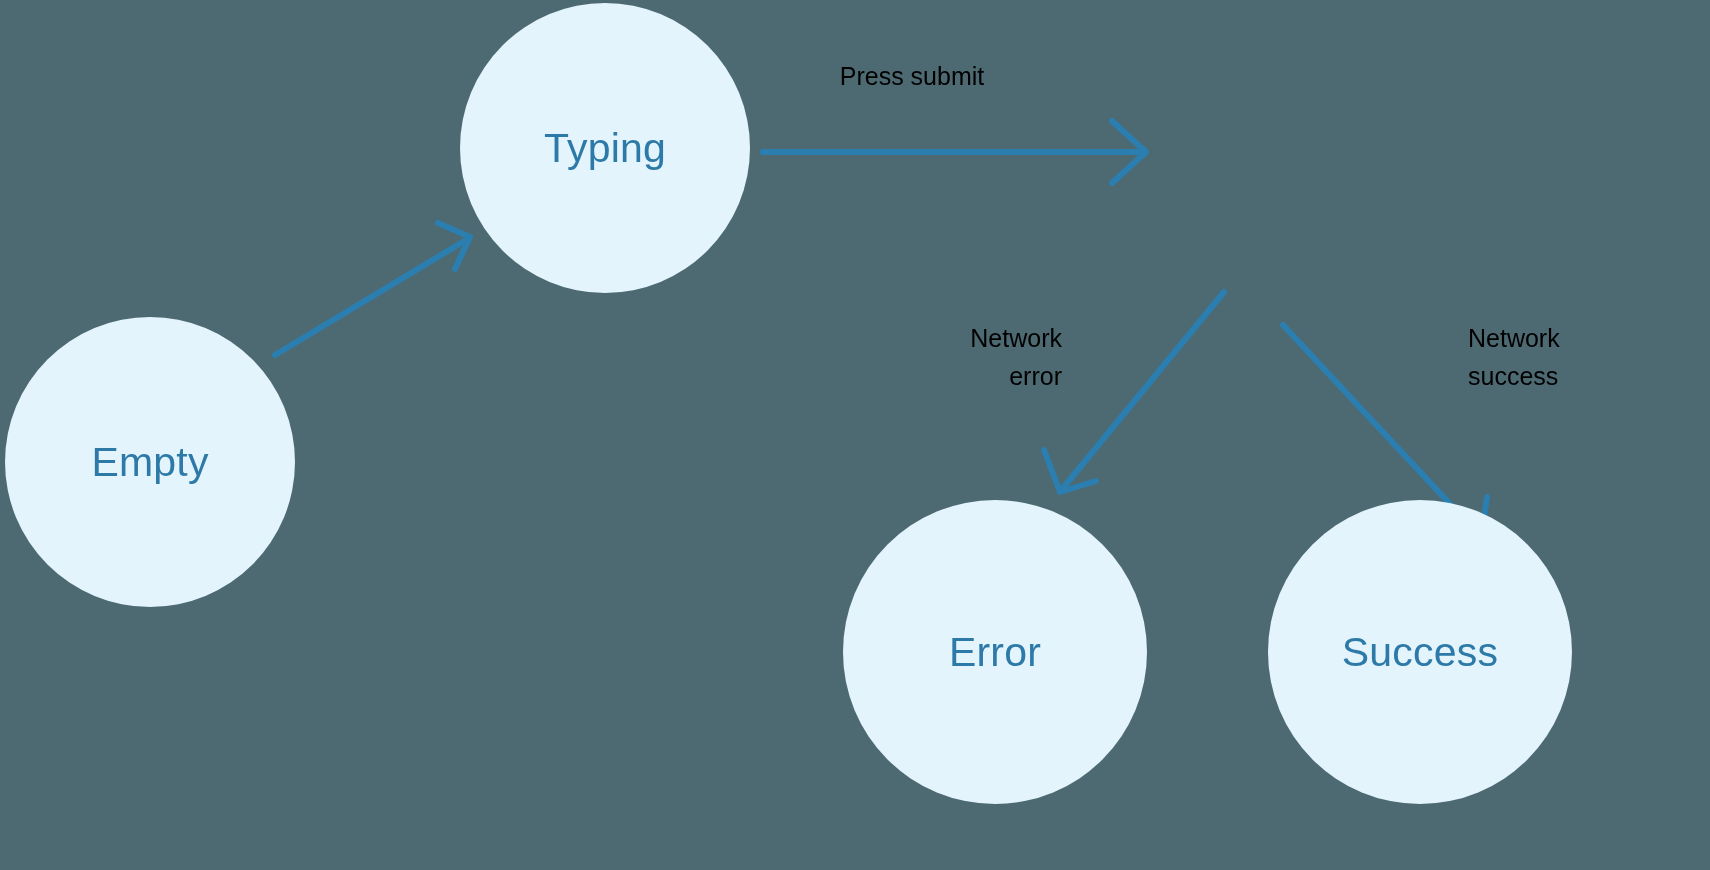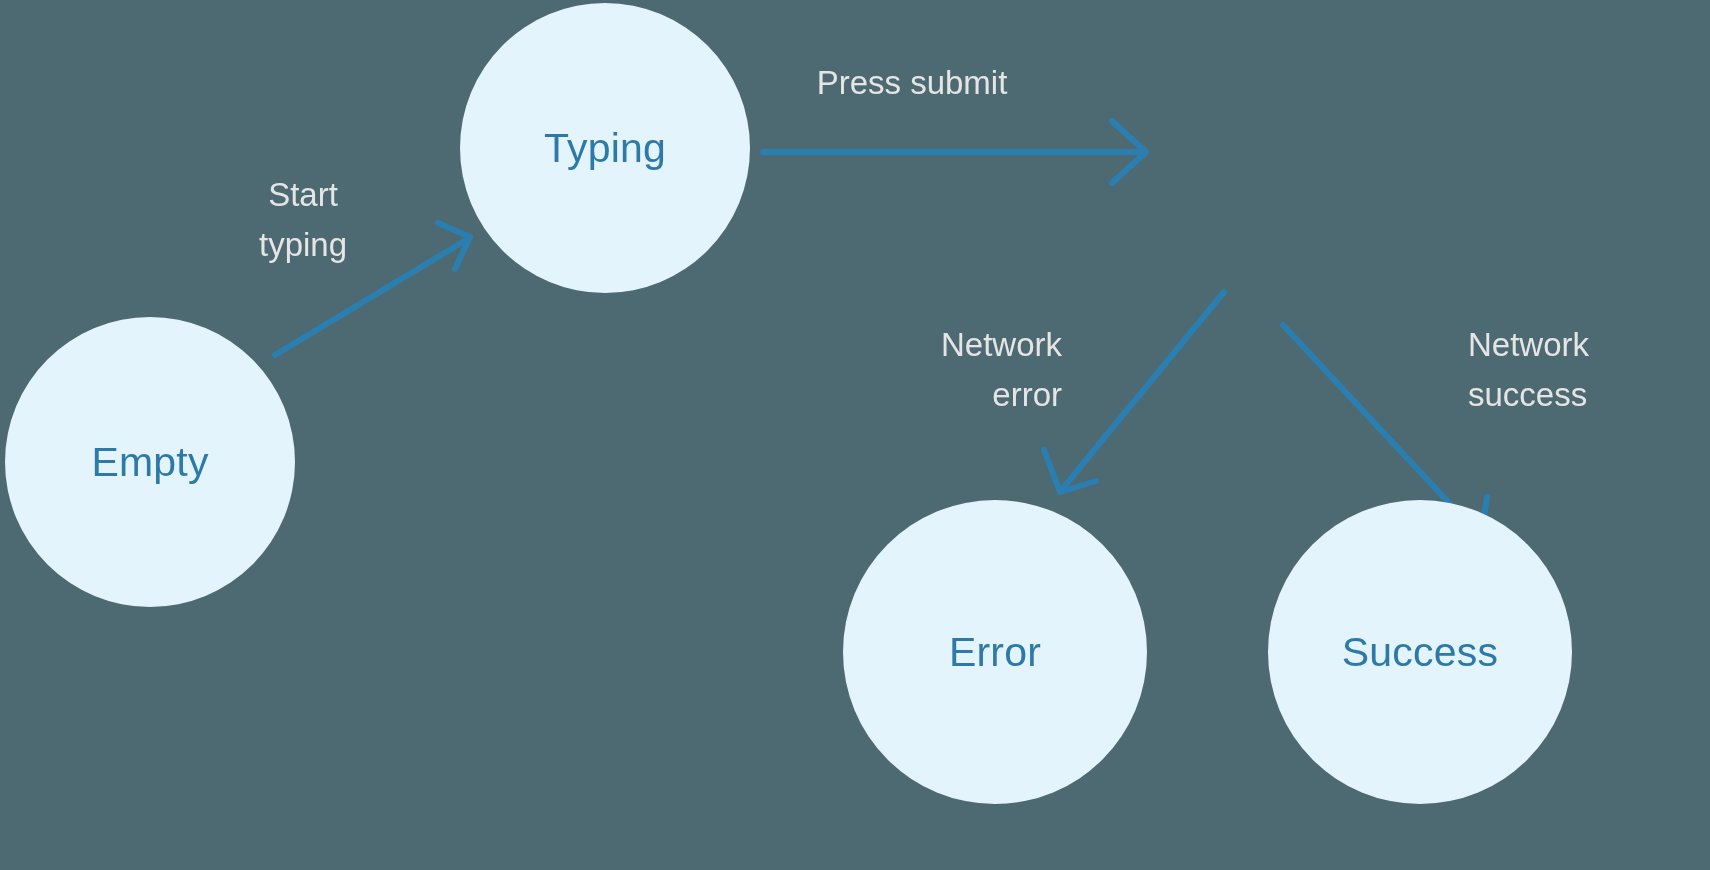--- a/index.html
+++ b/index.html
@@ -38,23 +38,23 @@
     font-weight: 400;
     color: #2d7aa8;
     letter-spacing: 0.2px;
     line-height: 1;
     white-space: nowrap;
     user-select: none;
   }
   .edge-label {
     position: absolute;
     font-family: "Liberation Sans", sans-serif;
-    font-size: 33px;
+    font-size: 25px;
     font-weight: 400;
-    color: #e5e5e5;
+    color: #000000;
     line-height: 1.50;
     white-space: pre-line;
     user-select: none;
   }
   .edge-label.align-right { text-align: right; }
   .edge-label.align-left  { text-align: left;  }
   .edge-label.align-center{ text-align: center;}
 </style>
 </head>
 <body>
@@ -95,22 +95,20 @@
 
 
   <div class="node-circle" style="left:843px; top:500px; width:304px; height:304px;">
     <span class="node-label">Error</span>
   </div>
 
   <div class="node-circle" style="left:1268px; top:500px; width:304px; height:304px;">
     <span class="node-label">Success</span>
   </div>
 
-  <div class="edge-label align-center" style="left:248px; top:170px; width:110px;">Start
-typing</div>
 
   <div class="edge-label align-center" style="left:797px; top:58px; width:230px;">Press submit</div>
 
   <div class="edge-label align-right" style="left:870px; top:320px; width:192px;">Network
 error</div>
 
   <div class="edge-label align-left" style="left:1468px; top:320px; width:200px;">Network
 success</div>
 
 </div>

